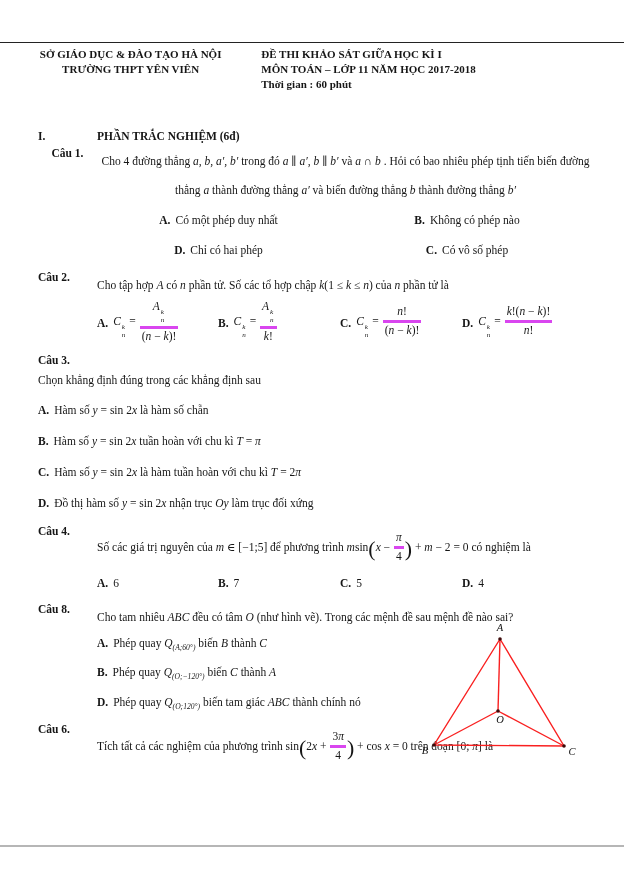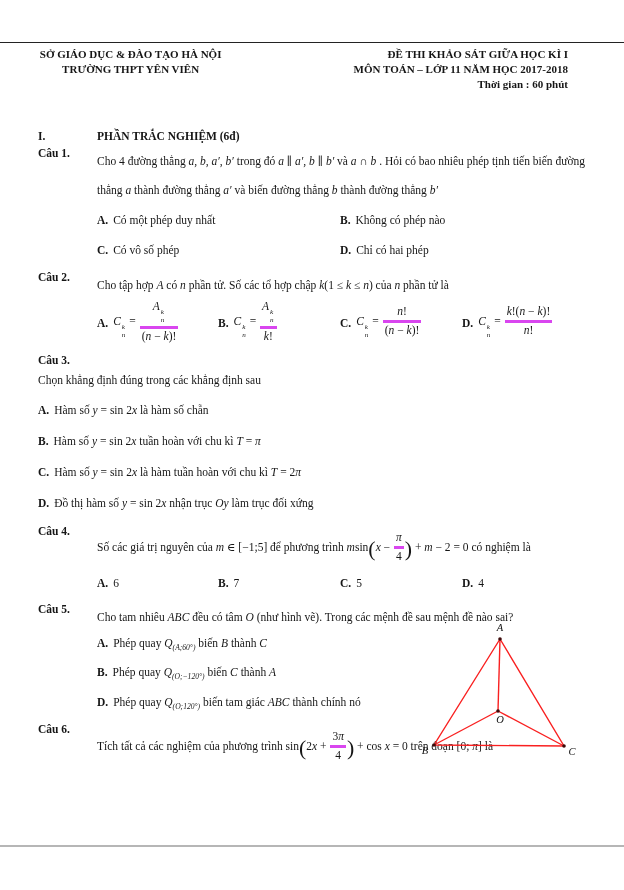--- a/index.html
+++ b/index.html
@@ -3,34 +3,34 @@
 <meta charset="utf-8">
 <title>Exam</title>
 <style>
   html,body{margin:0;padding:0;background:#ffffff;}
   .page{position:relative;width:624px;height:890px;background:#fff;overflow:hidden;
         font-family:"Liberation Serif","DejaVu Serif",serif;color:#161616;font-size:11.5px;}
   .rule-top{position:absolute;top:42px;left:0;width:624px;border-top:1.5px solid #232323;}
   .rule-bottom{position:absolute;top:845px;left:0;width:624px;border-top:2px solid #b6b6b6;}
   .header{position:absolute;top:47px;left:0;width:568px;display:flex;}
   .h-left{width:46%;text-align:center;font-weight:bold;font-size:11px;line-height:15px;}
-  .h-right{width:54%;text-align:right;font-weight:bold;font-size:11px;line-height:15px;}
+  .h-right{width:54%;text-align:left;font-weight:bold;font-size:11px;line-height:15px;}
   .content{position:absolute;top:127px;left:38px;width:556px;}
   .section-head{display:flex;margin-bottom:2px;line-height:18px;}
   .q-label{width:59px;flex:none;font-weight:bold;}
   .section-title{font-weight:bold;}
   .question{display:flex;}
   .q-content{flex:1;min-width:0;}
   .q-body{line-height:29px;}
   .opts{display:grid;}
   .cols2{grid-template-columns:243px 1fr;}
   .cols4{grid-template-columns:121px 122px 122px 1fr;}
   .list{grid-template-columns:1fr;}
   .okey{font-weight:bold;margin-right:5px;}
-  .q1{margin-bottom:6px;}   .q1 .opts .opt{line-height:30px;}
+  .q1{margin-bottom:6px;text-align:center;}   .q1 .opts .opt{line-height:30px;}
   .q2{margin-bottom:8px;}   .q2 .opts .opt{height:46px;display:flex;align-items:center;white-space:nowrap;}
   .q3{margin-bottom:6px;flex-direction:column;}   .q3 .opts .opt{line-height:31px;}
   .q4{margin-bottom:6px;}   .q4 .q-body{line-height:44px;}  .q4 .opts .opt{line-height:28px;}
   .q5{margin-bottom:4px;}   .q5 .q-body{line-height:28px;}
   .q5 .opts{width:345px;}   .q5 .opts .opt{line-height:24px;white-space:nowrap;}
   .q5 .q-content{position:relative;}
   .fig{position:absolute;right:6px;top:14px;}
   .figlbl{font-style:italic;font-size:10.5px;fill:#111;}
   .q6 .q-body{line-height:46px;}
   
@@ -68,22 +68,22 @@
       <span class="section-title">PHẦN TRẮC NGHIỆM (6đ)</span>
     </div>
 
     <div class="question q1">
       <div class="q-label">Câu 1.</div>
       <div class="q-content">
         <div class="q-body"><span class="mr">Cho 4 đường thẳng </span><span class="mi">a</span><span class="mr">, </span><span class="mi">b</span><span class="mr">, </span><span class="mi">a′</span><span class="mr">, </span><span class="mi">b′</span><span class="mr"> trong đó </span><span class="mi">a</span><span class="mr"> ∥ </span><span class="mi">a′</span><span class="mr">, </span><span class="mi">b</span><span class="mr"> ∥ </span><span class="mi">b′</span><span class="mr"> và </span><span class="mi">a</span><span class="mr"> ∩ </span><span class="mi">b</span><span class="mr"> . Hỏi có bao nhiêu phép tịnh tiến biến đường thẳng </span><span class="mi">a</span><span class="mr"> thành đường thẳng </span><span class="mi">a′</span><span class="mr"> và biến đường thẳng </span><span class="mi">b</span><span class="mr"> thành đường thẳng </span><span class="mi">b′</span></div>
         <div class="opts cols2">
           <div class="opt"><span class="okey">A.</span><span class="obody"><span class="mr">Có một phép duy nhất</span></span></div>
           <div class="opt"><span class="okey">B.</span><span class="obody"><span class="mr">Không có phép nào</span></span></div>
+          <div class="opt"><span class="okey">D.</span><span class="obody"><span class="mr">Chỉ có hai phép</span></span></div>
           <div class="opt"><span class="okey">C.</span><span class="obody"><span class="mr">Có vô số phép</span></span></div>
-          <div class="opt"><span class="okey">D.</span><span class="obody"><span class="mr">Chỉ có hai phép</span></span></div>
         </div>
       </div>
     </div>
 
     <div class="question q2">
       <div class="q-label">Câu 2.</div>
       <div class="q-content">
         <div class="q-body"><span class="mr">Cho tập hợp </span><span class="mi">A</span><span class="mr"> có </span><span class="mi">n</span><span class="mr"> phần tử. Số các tổ hợp chập </span><span class="mi">k</span><span class="mr">(1 ≤ </span><span class="mi">k</span><span class="mr"> ≤ </span><span class="mi">n</span><span class="mr">)</span><span class="mr"> của </span><span class="mi">n</span><span class="mr"> phần tử là</span></div>
         <div class="opts cols4">
           <div class="opt">
@@ -144,21 +144,21 @@
         <div class="opts cols4">
           <div class="opt"><span class="okey">A.</span><span class="obody"><span class="mr">6</span></span></div>
           <div class="opt"><span class="okey">B.</span><span class="obody"><span class="mr">7</span></span></div>
           <div class="opt"><span class="okey">C.</span><span class="obody"><span class="mr">5</span></span></div>
           <div class="opt"><span class="okey">D.</span><span class="obody"><span class="mr">4</span></span></div>
         </div>
       </div>
     </div>
 
     <div class="question q5">
-      <div class="q-label">Câu 5.</div>
+      <div class="q-label">Câu 8.</div>
       <div class="q-content">
         <div class="q-body"><span class="mr">Cho tam nhiêu </span><span class="mi">ABC</span><span class="mr"> đều có tâm </span><span class="mi">O</span><span class="mr"> (như hình vẽ). Trong các mệnh đề sau mệnh đề nào sai?</span></div>
         <div class="opts list">
           <div class="opt"><span class="okey">A.</span><span class="obody"><span class="mr">Phép quay </span><span class="mi">Q</span><sub class="msub">(A;60°)</sub><span class="mr"> biến </span><span class="mi">B</span><span class="mr"> thành </span><span class="mi">C</span></span></div>
           <div class="opt"><span class="okey">B.</span><span class="obody"><span class="mr">Phép quay </span><span class="mi">Q</span><sub class="msub">(O;−120°)</sub><span class="mr"> biến </span><span class="mi">C</span><span class="mr"> thành </span><span class="mi">A</span></span></div>
           <div class="opt"><span class="okey">D.</span><span class="obody"><span class="mr">Phép quay </span><span class="mi">Q</span><sub class="msub">(O;120°)</sub><span class="mr"> biến tam giác </span><span class="mi">ABC</span><span class="mr"> thành chính nó</span></span></div>
         </div>
         <svg class="fig" width="170" height="152" viewBox="0 0 170 152">
           <g fill="none" stroke-width="1.4" stroke="#f92020">
             <path d="M82 22 L16 128 L146 129 Z"></path>

